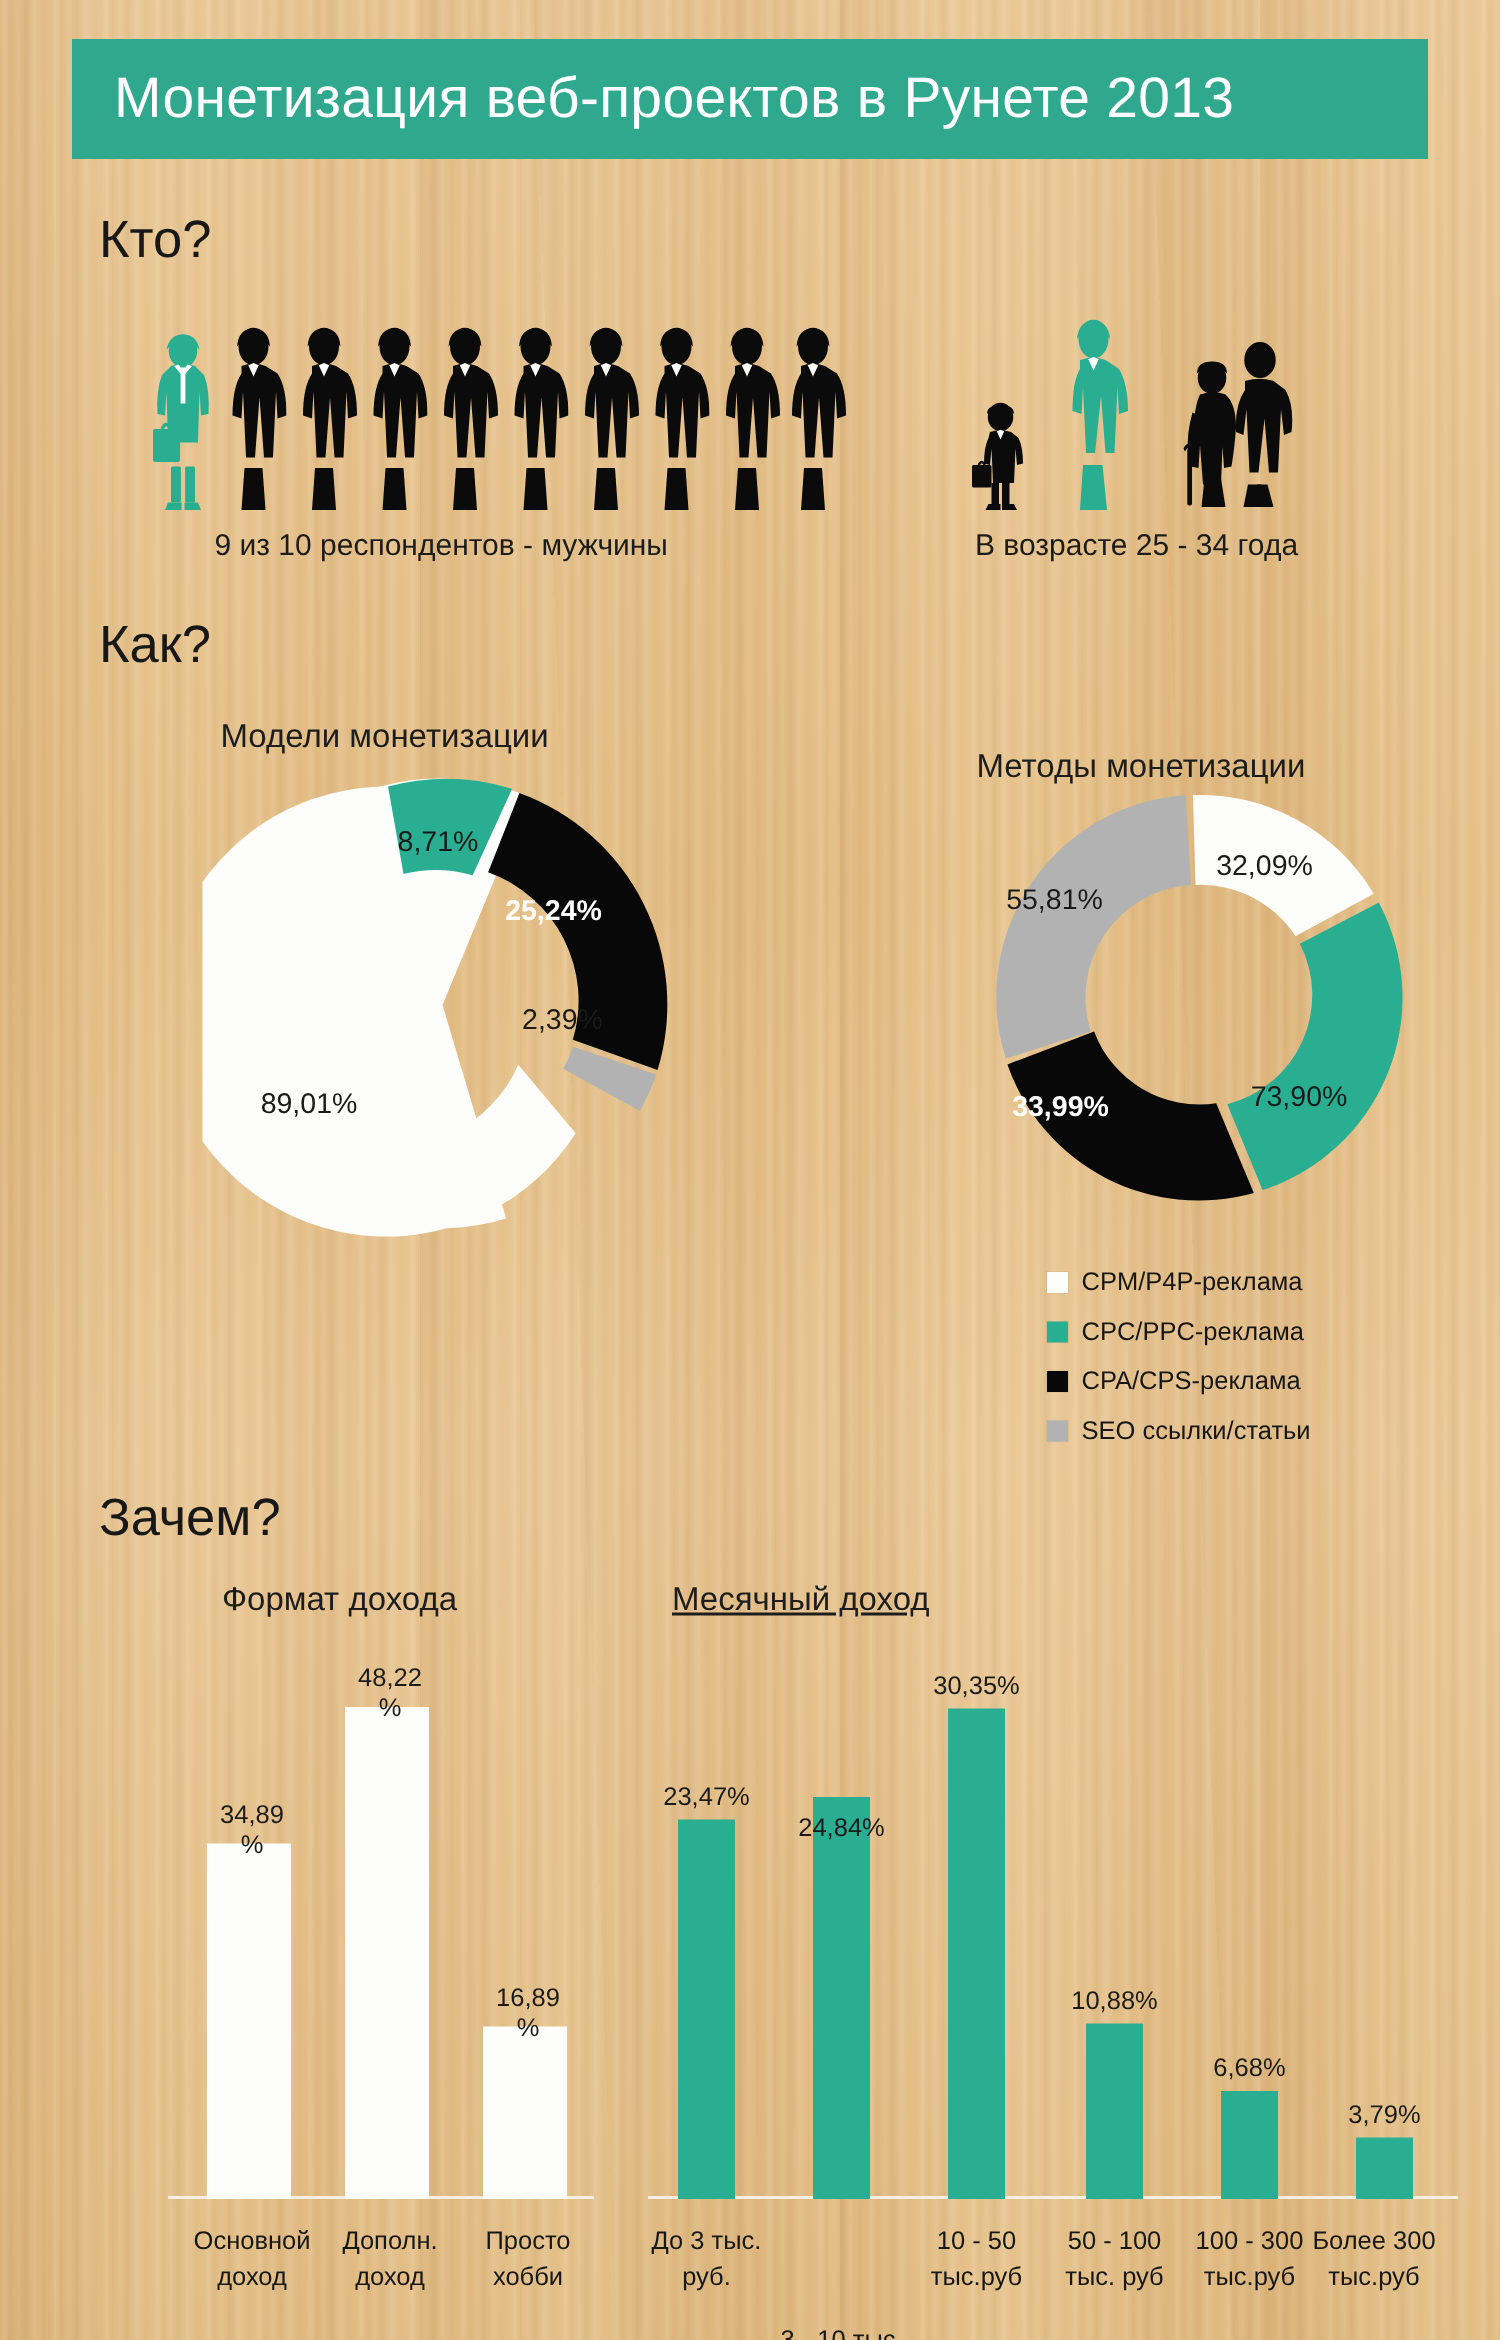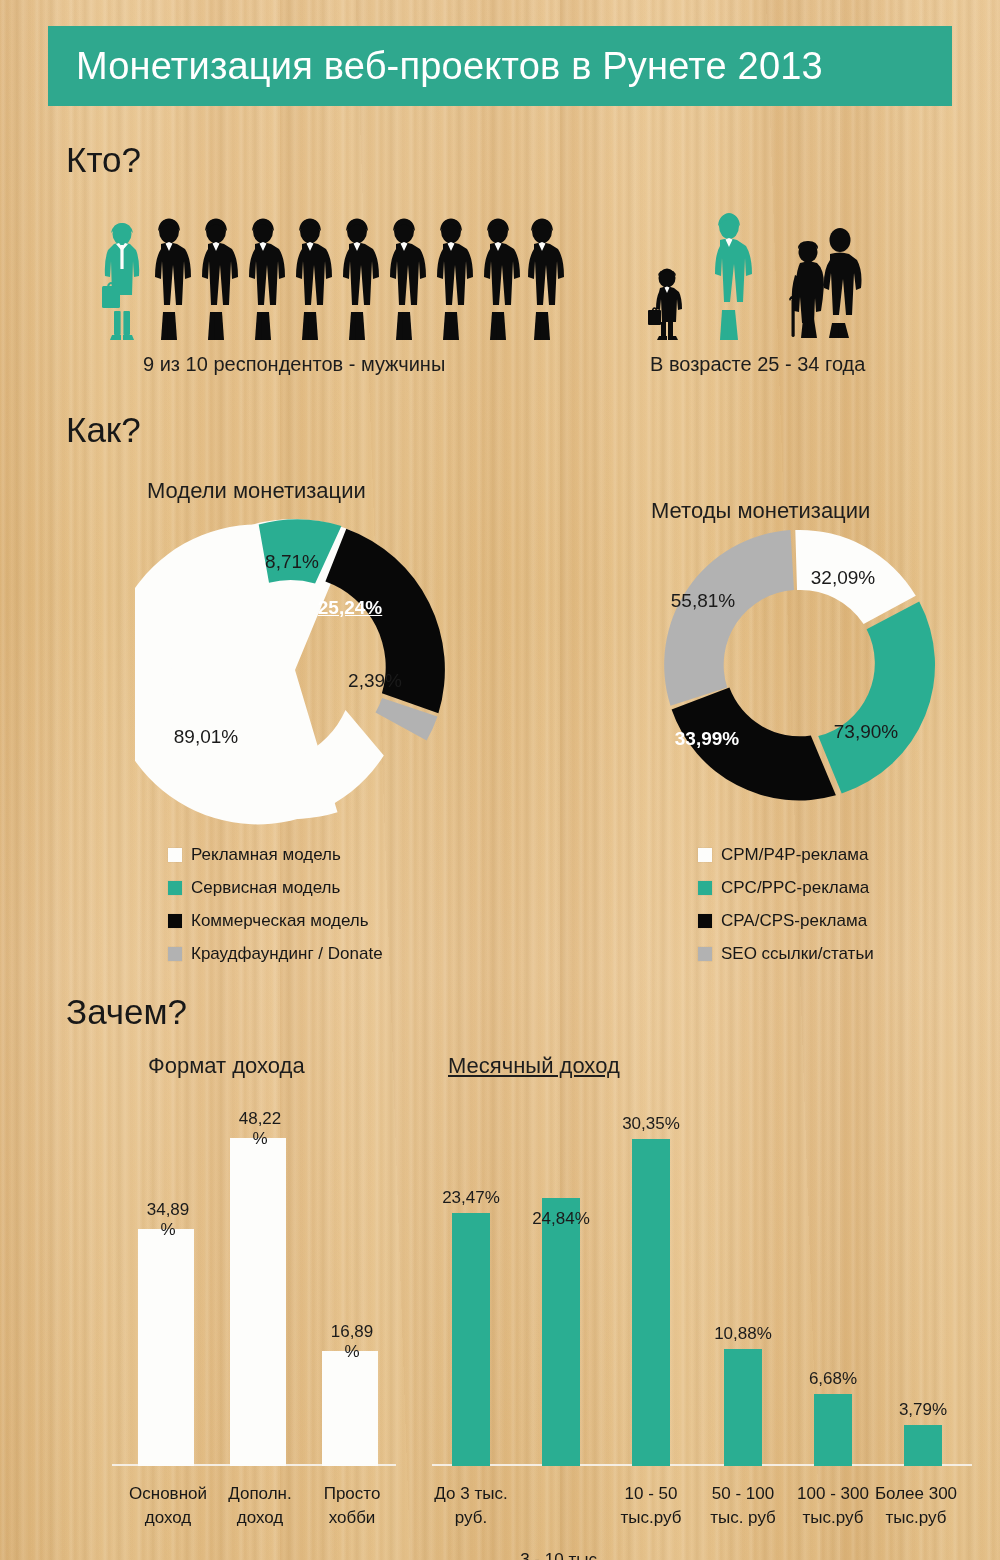--- a/index.html
+++ b/index.html
@@ -287,42 +287,24 @@
 
       <path fill="#080808" d="M 211.3 18.7 A 150 150 0 0 1 303.4 203.3 L 246.9 183.2 A 91 91 0 0 0 190.4 71.5 Z"></path>
 
       <path fill="#b2b2b2" d="M 302.5 206.4 A 150 150 0 0 1 291.6 230.6 L 240.5 202.5 A 91 91 0 0 0 247.1 187.9 Z"></path>
 
       <circle cx="160" cy="160" r="73" fill="none"></circle>
     </g>
   </svg>
 
   <div class="donut-label dl-dark" style="left:292px;top:562px;">8,71%</div>
-  <div class="donut-label dl-light" style="left:350px;top:608px;font-weight:700;text-decoration:underline;">25,24%</div>
+  <div class="donut-label dl-light" style="left:369px;top:608px;font-weight:700;">25,24%</div>
   <div class="donut-label dl-dark" style="left:375px;top:681px;">2,39%</div>
   <div class="donut-label dl-dark" style="left:206px;top:737px;">89,01%</div>
 
-  <div class="legend" style="left:168px;top:838px;">
-    <div class="legend-row">
-      <span class="legend-swatch" style="background:#fdfdfb;"></span>
-      <span class="legend-label">Рекламная модель</span>
-    </div>
-    <div class="legend-row">
-      <span class="legend-swatch" style="background:#2aae92;"></span>
-      <span class="legend-label">Сервисная модель</span>
-    </div>
-    <div class="legend-row">
-      <span class="legend-swatch" style="background:#080808;"></span>
-      <span class="legend-label">Коммерческая модель</span>
-    </div>
-    <div class="legend-row">
-      <span class="legend-swatch" style="background:#b2b2b2;"></span>
-      <span class="legend-label">Краудфаундинг / Donate</span>
-    </div>
-  </div>
 
   <div class="chart-title" style="left:651px;top:478px;margin-top:20px;">Методы монетизации</div>
 
   <svg class="donut" width="290" height="290" viewBox="0 0 290 290" style="left:655px;top:520px;">
 
     <path fill="#fdfdfb" d="M 140.3 10.0 A 135 135 0 0 1 260.8 75.8 L 208.6 104.1 A 75 75 0 0 0 142.0 70.0 Z"></path>
 
     <path fill="#2aae92" d="M 264.2 81.6 A 135 135 0 0 1 186.7 273.4 L 163.2 216.1 A 75 75 0 0 0 211.6 109.2 Z"></path>
 
     <path fill="#080808" d="M 180.9 275.3 A 135 135 0 0 1 16.6 189.6 L 74.4 167.6 A 75 75 0 0 0 155.8 215.5 Z"></path>

